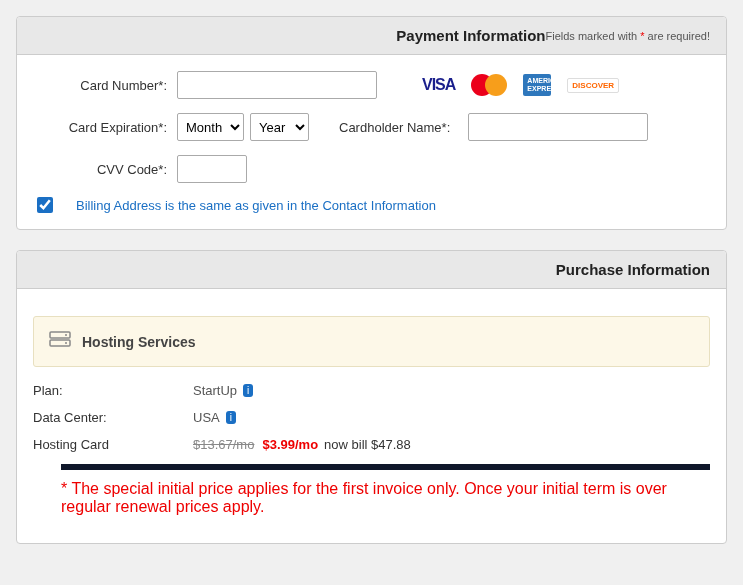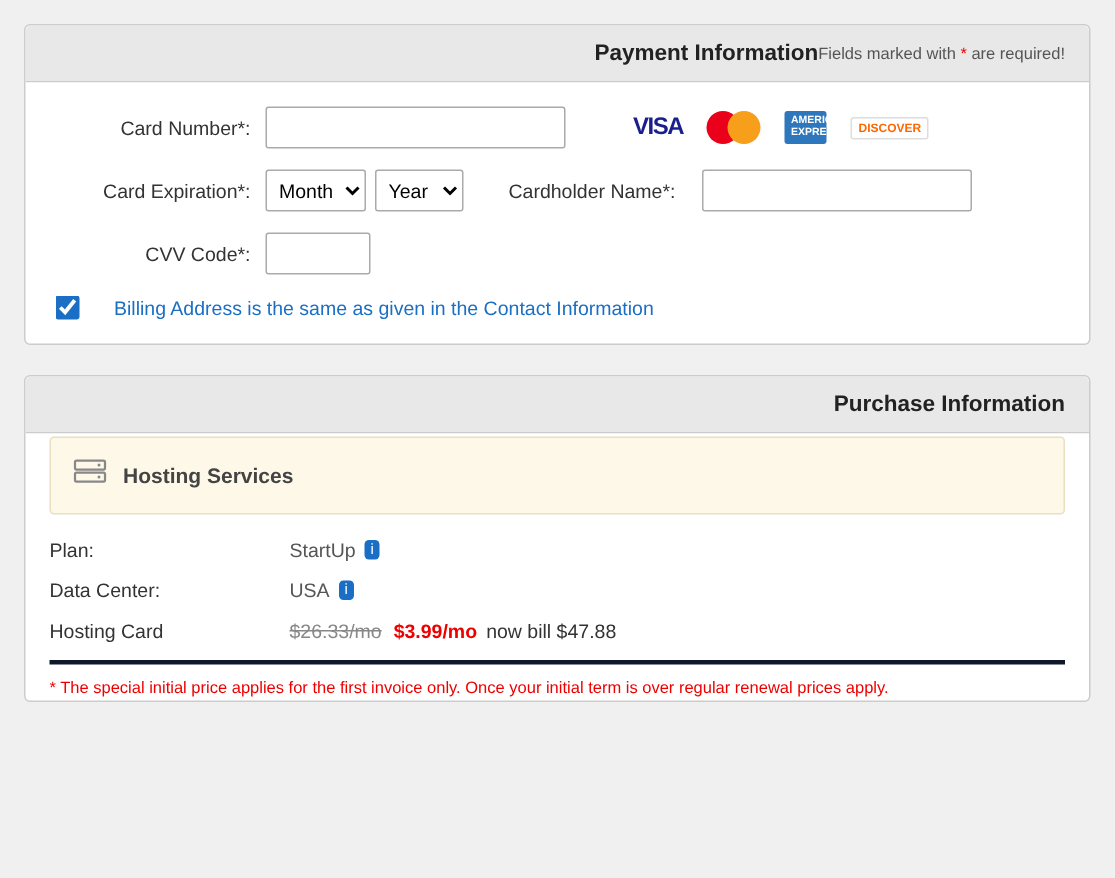--- a/index.html
+++ b/index.html
@@ -168,21 +168,21 @@
       accent-color: #1a6fc4;
     }
 
     .checkbox-label {
       font-size: 13px;
       color: #1a6fc4;
     }
 
     
     .purchase-section-body {
-      padding: 2px 16px;
+      padding: 27px 16px;
     }
 
     .hosting-services-bar {
       background: #fdf8e8;
       border: 1px solid #e8e0c0;
       border-radius: 3px;
       padding: 10px 14px;
       display: flex;
       align-items: center;
       gap: 10px;
@@ -260,25 +260,26 @@
       color: #e00;
       font-weight: bold;
       margin-right: 6px;
     }
 
     .price-bill {
       color: #333;
     }
 
     .footnote {
-      font-size: 11px;
+      font-size: 16px;
       color: #e00;
-      border-top: 3px solid #0f172a;
+      border-top: 6px solid #0f172a;
       padding-top: 10px;
       margin-top: 4px;
+      margin-left: 28px;
     }
 
     .expiration-row {
       display: flex;
       align-items: flex-end;
       gap: 6px;
     }
   </style>
 </head>
 <body>
@@ -369,21 +370,21 @@
       <span class="info-label">Data Center:</span>
       <span class="info-value">
         <span>USA</span>
         <span class="info-badge">i</span>
       </span>
     </div>
 
 
     <div class="price-row">
       <span class="price-label">Hosting Card</span>
-      <span class="price-old">$26.33/mo</span>
+      <span class="price-old">$13.67/mo</span>
       <span class="price-new">$3.99/mo</span>
       <span class="price-bill">now bill $47.88</span>
     </div>
 
     <div class="footnote">* The special initial price applies for the first invoice only. Once your initial term is over regular renewal prices apply.</div>
 
   </div>
 </div>
 
 </body></html>

